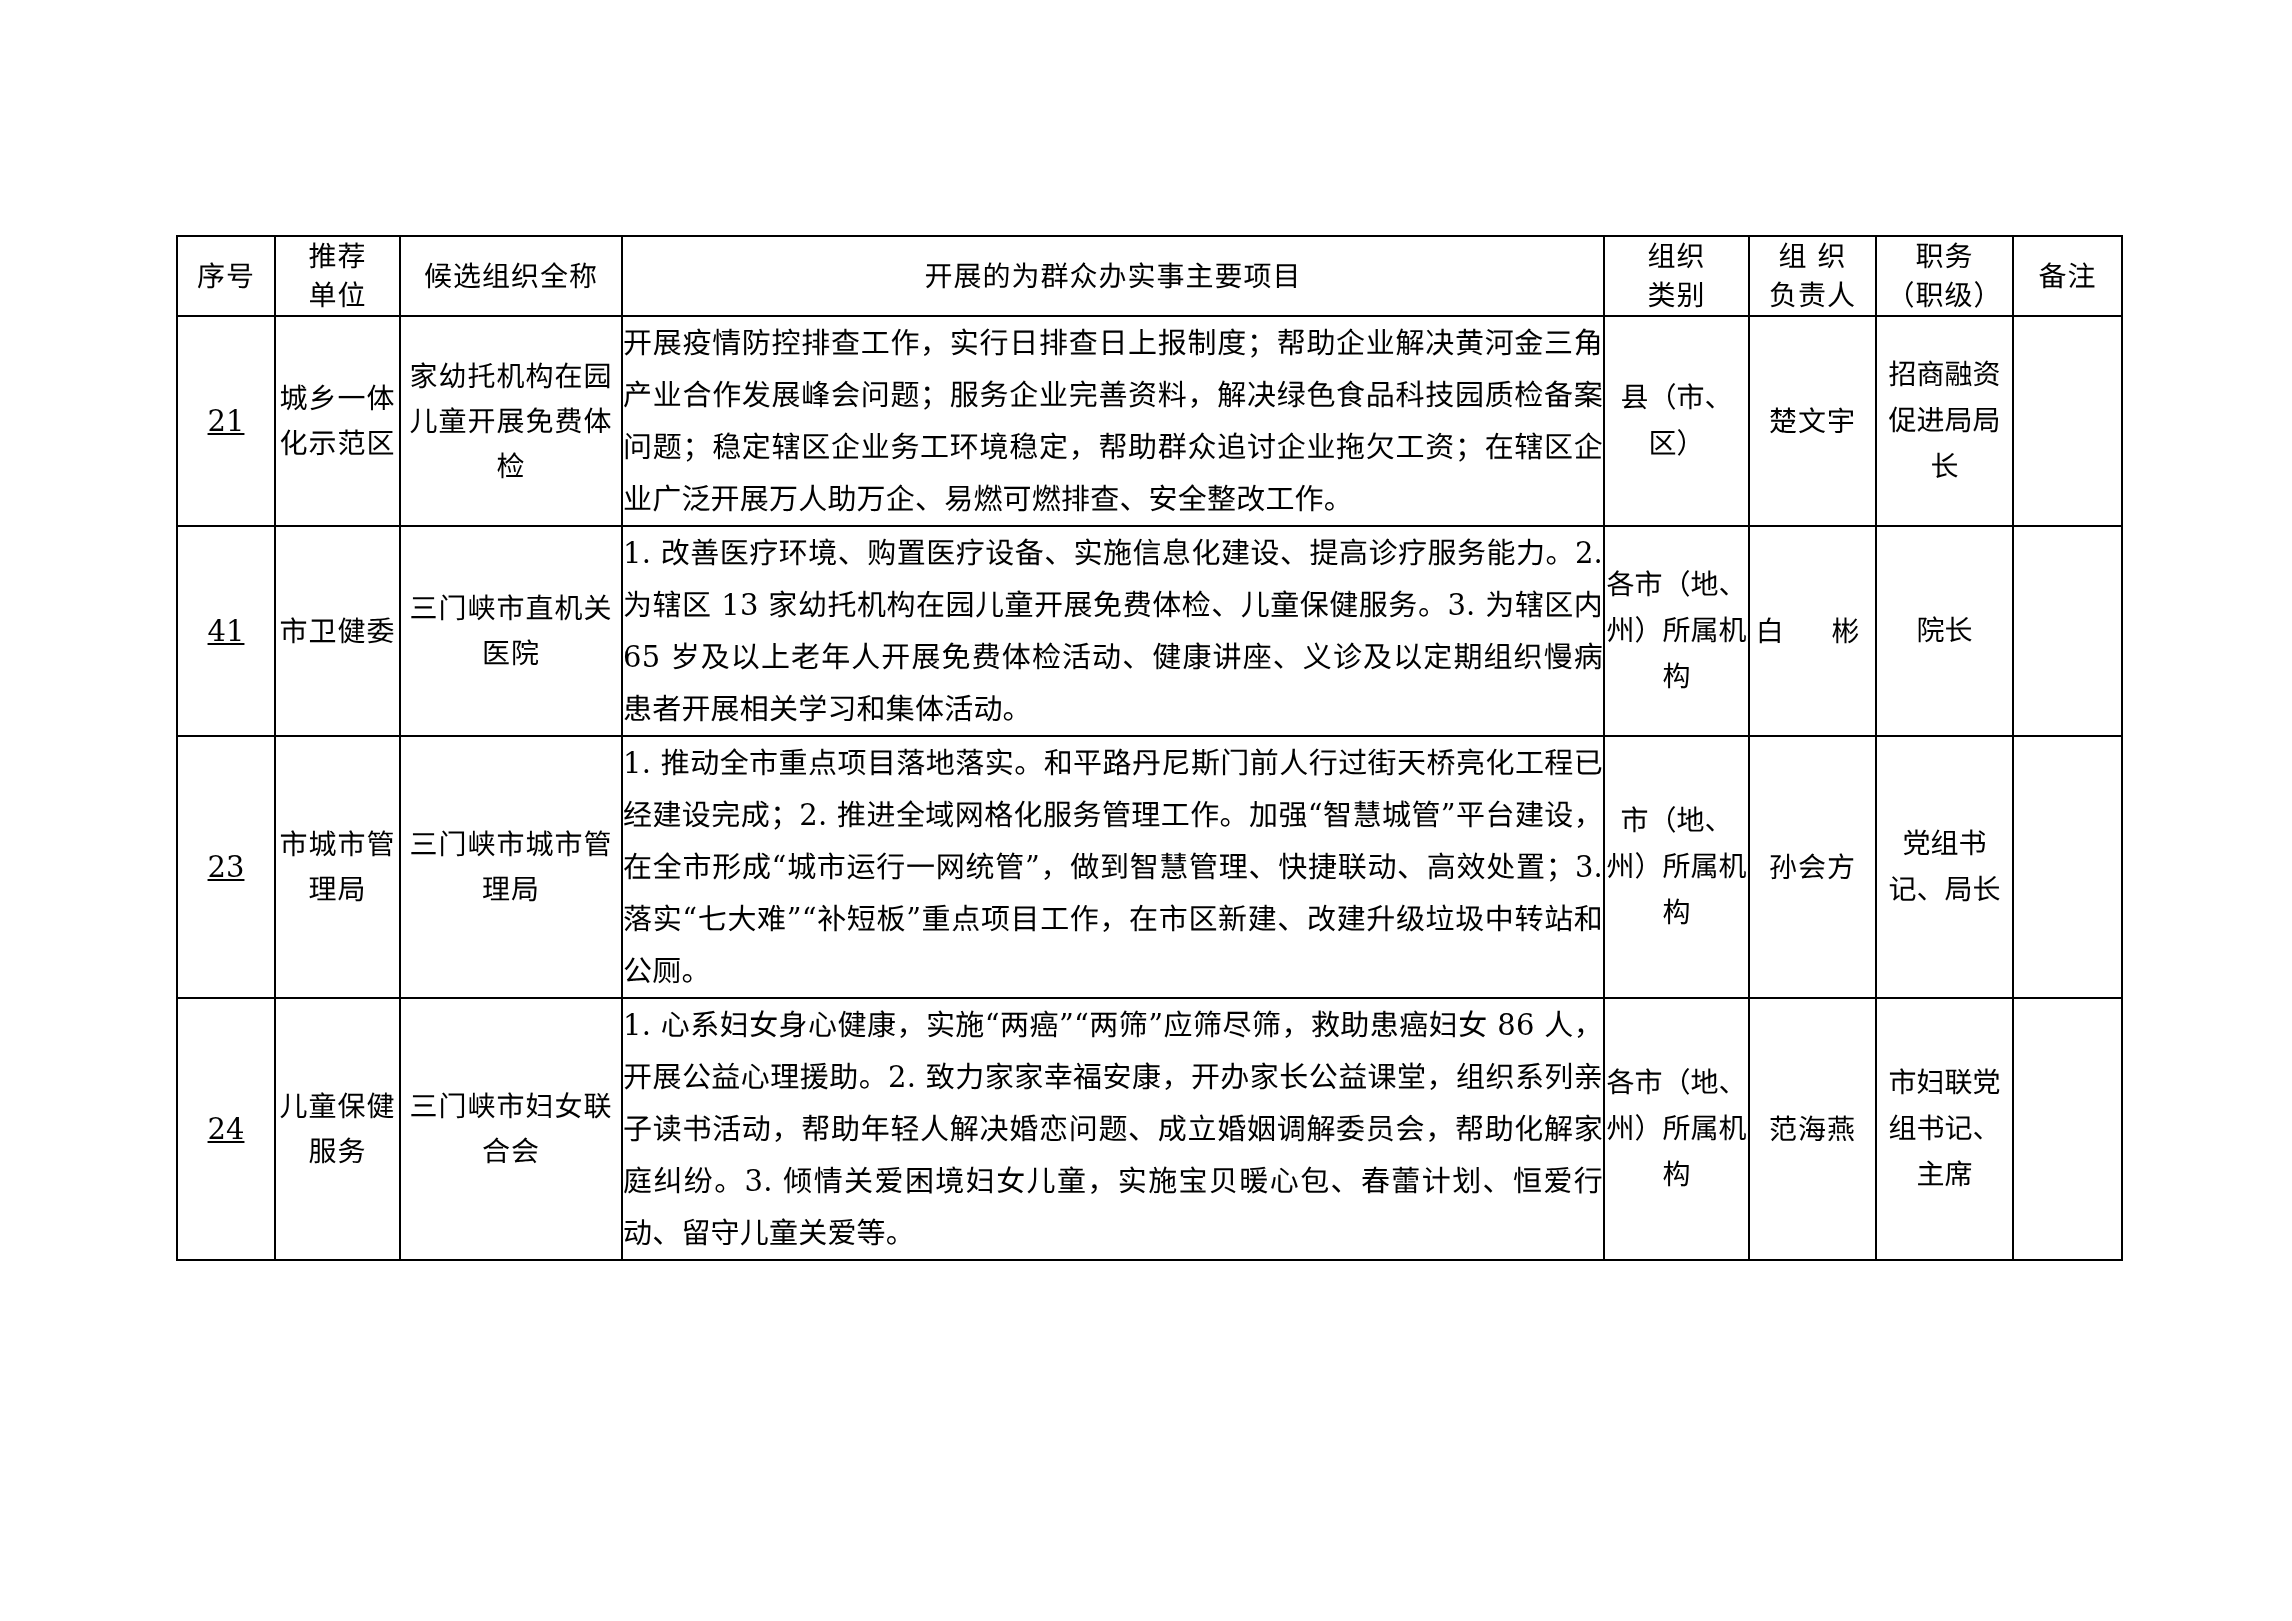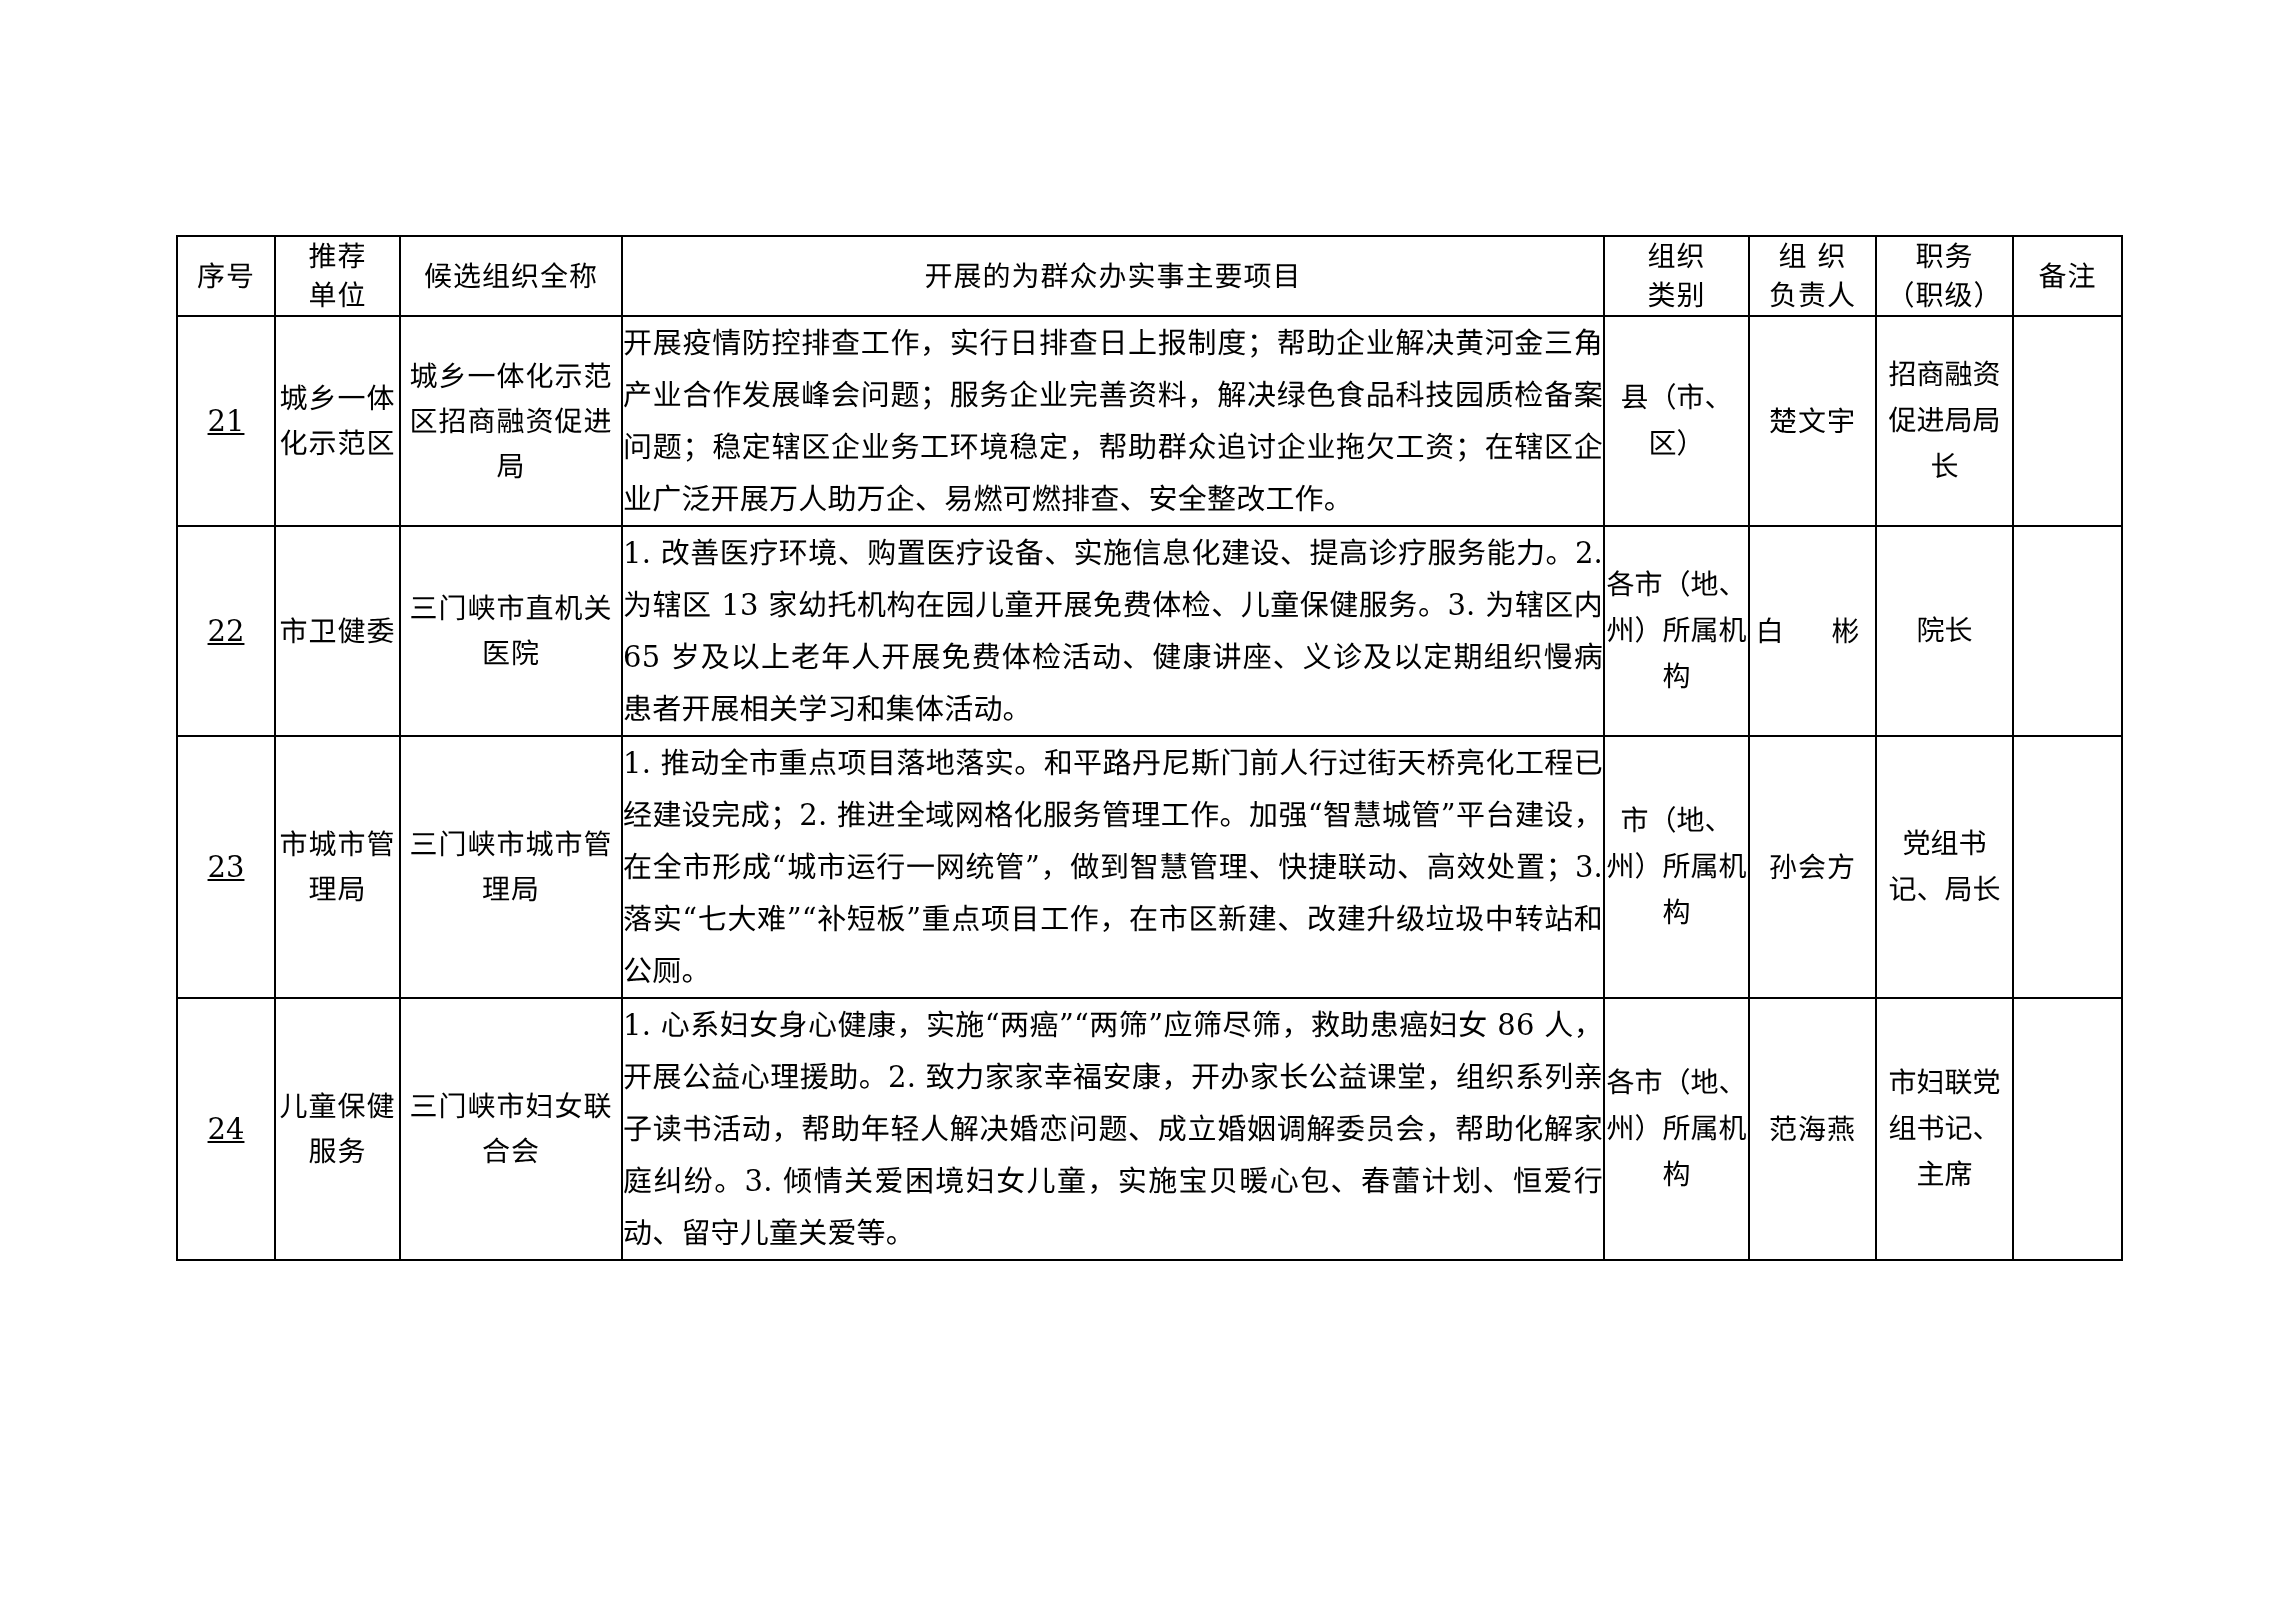--- a/index.html
+++ b/index.html
@@ -147,29 +147,29 @@
           </th>
           <th class="hdr-cell">
             <div>备注</div>
           </th>
         </tr>
       </thead>
       <tbody>
         <tr>
           <td class="cell-seq">21</td>
           <td class="cell-center">城乡一体化示范区</td>
-          <td class="cell-center">城乡一体化示范区招商融资促进局</td>
+          <td class="cell-center">家幼托机构在园儿童开展免费体检</td>
           <td class="cell-body">开展疫情防控排查工作，实行日排查日上报制度；帮助企业解决黄河金三角产业合作发展峰会问题；服务企业完善资料，解决绿色食品科技园质检备案问题；稳定辖区企业务工环境稳定，帮助群众追讨企业拖欠工资；在辖区企业广泛开展万人助万企、易燃可燃排查、安全整改工作。</td>
           <td class="cell-narrow">县（市、区）</td>
           <td class="cell-center">楚文宇</td>
           <td class="cell-narrow">招商融资促进局局长</td>
           <td class="cell-narrow"></td>
         </tr>
         <tr>
-          <td class="cell-seq">22</td>
+          <td class="cell-seq">41</td>
           <td class="cell-center">市卫健委</td>
           <td class="cell-center">三门峡市直机关医院</td>
           <td class="cell-body">1. 改善医疗环境、购置医疗设备、实施信息化建设、提高诊疗服务能力。2. 为辖区 13 家幼托机构在园儿童开展免费体检、儿童保健服务。3. 为辖区内 65 岁及以上老年人开展免费体检活动、健康讲座、义诊及以定期组织慢病患者开展相关学习和集体活动。</td>
           <td class="cell-narrow">各市（地、州）所属机构</td>
           <td class="cell-center spaced-name">白　彬</td>
           <td class="cell-narrow">院长</td>
           <td class="cell-narrow"></td>
         </tr>
         <tr>
           <td class="cell-seq">23</td>

